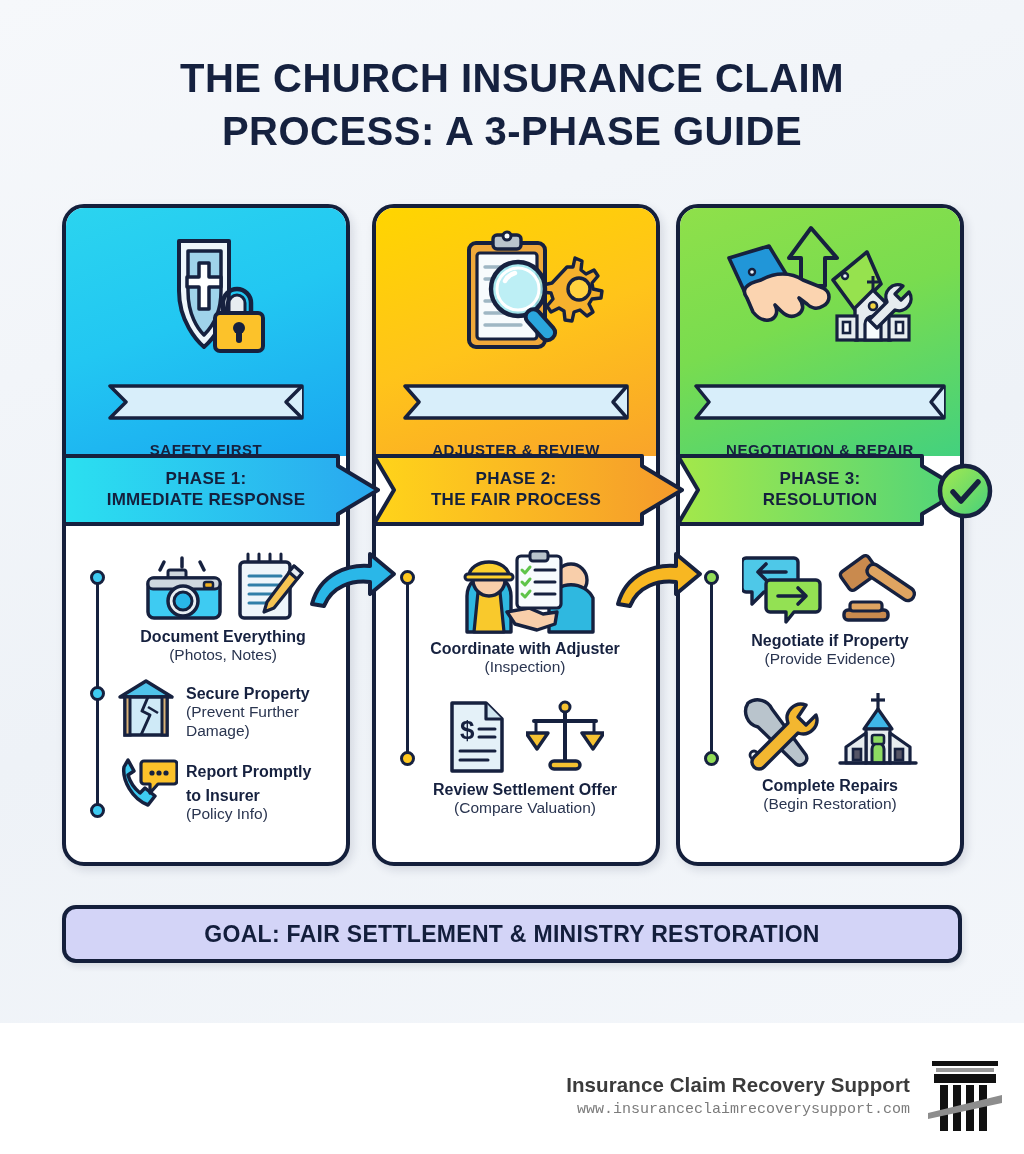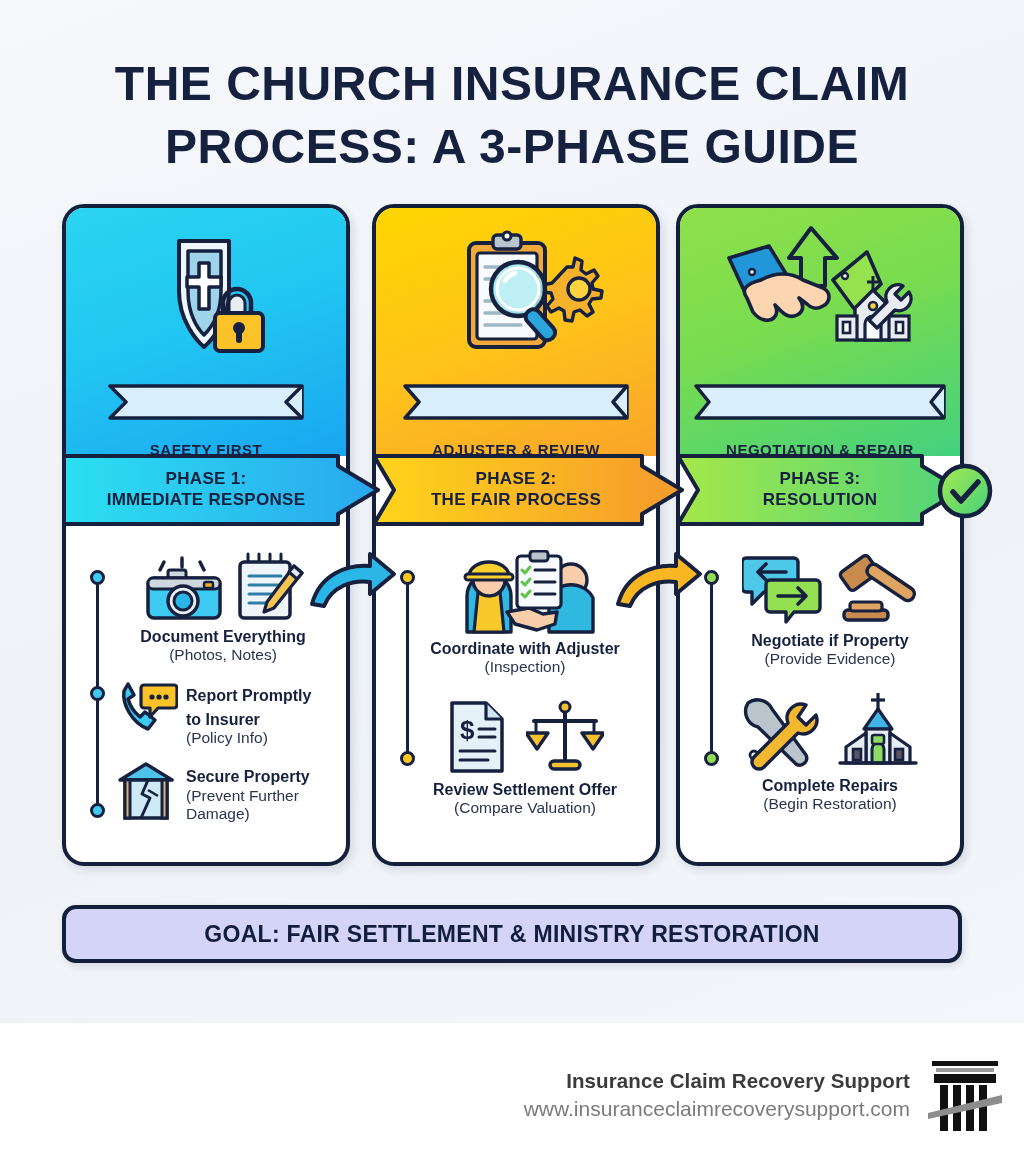--- a/index.html
+++ b/index.html
@@ -14,21 +14,21 @@
   .stage {
     position: absolute; left: 0; top: 0; width: 1024px; height: 1023px;
     background: linear-gradient(160deg, #f6f8fb 0%, #eef2f7 55%, #f3f6fa 100%);
   }
 
   
   .title {
     position: absolute; left: 0; top: 52px; width: 1024px;
     text-align: center;
     color: #15213f;
-    font-size: 48px;
+    font-size: 40px;
     font-weight: bold;
     letter-spacing: 0.5px;
     line-height: 1.32;
     text-transform: uppercase;
   }
   .title span { display: block; }
 
   
   .card {
     position: absolute;
@@ -171,21 +171,21 @@
   .footer {
     position: absolute; left: 0; top: 1023px; width: 1024px; height: 131px;
     background: #ffffff;
   }
   .footer-inner {
     position: absolute; right: 22px; top: 32px;
     display: flex; align-items: center; gap: 18px;
   }
   .footer-text { text-align: right; }
   .footer-brand { color: #3b3b3b; font-size: 20.5px; font-weight: bold; letter-spacing: .1px; }
-  .footer-url { color: #7b7b7b; font-size: 21px; margin-top: 4px; }
+  .footer-url { color: #7b7b7b; font-size: 15px; margin-top: 4px; font-family: Liberation Mono, monospace; }
   .footer-logo svg { display: block; }
 </style>
 </head>
 <body>
 
 <div id="root">
 
   <div class="stage">
 
     <div class="title">
@@ -256,52 +256,52 @@
                   <line x1="17" y1="33" x2="49" y2="33"></line>
                 <line x1="17" y1="42" x2="42" y2="42"></line>
                   <line x1="17" y1="51" x2="36" y2="51"></line>
               </g>
               <path d="M62 14 L70 21 L42 56 L32 60 L35 50 Z" fill="#f6c453" stroke="#16213f" stroke-width="3.2" stroke-linejoin="round"></path>
               <path d="M62 14 L70 21 L65 27 L57 20 Z" fill="#e8eef2" stroke="#16213f" stroke-width="3" stroke-linejoin="round"></path>
             </svg>
           </div>
           <div class="step-title">Document Everything</div>
           <div class="step-sub">(Photos, Notes)</div>
+        </div>
+
+        <div class="step step-inline" style="margin-left:34px;margin-top:12px">
+          <svg width="64" height="62" viewBox="0 0 64 62">
+            <path d="M6 20 L32 4 L58 20 Z" fill="#4fc3ea" stroke="#16213f" stroke-width="3.5" stroke-linejoin="round"></path>
+            <rect x="11" y="20" width="42" height="38" fill="#cfeaf7" stroke="#16213f" stroke-width="3.5"></rect>
+            <rect x="11" y="20" width="5" height="38" fill="#d9b278" stroke="#16213f" stroke-width="3"></rect>
+            <rect x="48" y="20" width="5" height="38" fill="#d9b278" stroke="#16213f" stroke-width="3"></rect>
+            <path d="M34 20 L28 34 L36 38 L27 58" fill="none" stroke="#16213f" stroke-width="3" stroke-linejoin="round"></path>
+            <path d="M34 30 L44 36" fill="none" stroke="#16213f" stroke-width="2.6"></path>
+          </svg>
+          <div class="txt">
+            <div class="step-title">Secure Property</div>
+            <div class="step-sub">(Prevent Further</div>
+            <div class="step-sub">Damage)</div>
+          </div>
         </div>
 
         <div class="step step-inline" style="margin-left:34px;margin-top:14px">
           <svg width="64" height="60" viewBox="0 0 64 60">
             <path d="M10 12 C8 25 18 44 34 50 l7 -9 -10 -8 -5 5 c-6 -5 -10 -11 -12 -18 l6 -4 -6 -11 Z" fill="#3ecbf2" stroke="#16213f" stroke-width="3.5" stroke-linejoin="round"></path>
             <path d="M30 6 L60 6 a3 3 0 0 1 3 3 L63 26 a3 3 0 0 1 -3 3 L44 29 L36 38 L36 29 L30 29 a3 3 0 0 1 -3 -3 L27 9 a3 3 0 0 1 3 -3 Z" fill="#fcc22a" stroke="#16213f" stroke-width="3.2" stroke-linejoin="round"></path>
             <g fill="#16213f">
                 <circle cx="38" cy="18" r="2.6"></circle>
                 <circle cx="45" cy="18" r="2.6"></circle>
                 <circle cx="52" cy="18" r="2.6"></circle>
               </g>
           </svg>
           <div class="txt">
             <div class="step-title">Report Promptly</div>
             <div class="step-title">to Insurer</div>
             <div class="step-sub">(Policy Info)</div>
-          </div>
-        </div>
-
-        <div class="step step-inline" style="margin-left:34px;margin-top:12px">
-          <svg width="64" height="62" viewBox="0 0 64 62">
-            <path d="M6 20 L32 4 L58 20 Z" fill="#4fc3ea" stroke="#16213f" stroke-width="3.5" stroke-linejoin="round"></path>
-            <rect x="11" y="20" width="42" height="38" fill="#cfeaf7" stroke="#16213f" stroke-width="3.5"></rect>
-            <rect x="11" y="20" width="5" height="38" fill="#d9b278" stroke="#16213f" stroke-width="3"></rect>
-            <rect x="48" y="20" width="5" height="38" fill="#d9b278" stroke="#16213f" stroke-width="3"></rect>
-            <path d="M34 20 L28 34 L36 38 L27 58" fill="none" stroke="#16213f" stroke-width="3" stroke-linejoin="round"></path>
-            <path d="M34 30 L44 36" fill="none" stroke="#16213f" stroke-width="2.6"></path>
-          </svg>
-          <div class="txt">
-            <div class="step-title">Secure Property</div>
-            <div class="step-sub">(Prevent Further</div>
-            <div class="step-sub">Damage)</div>
           </div>
         </div>
       </div>
     </div>
 
     <div class="card" id="card2">
       <div class="card-head">
         <div class="head-art">
           <svg width="190" height="150" viewBox="0 0 190 150">
             <g>

